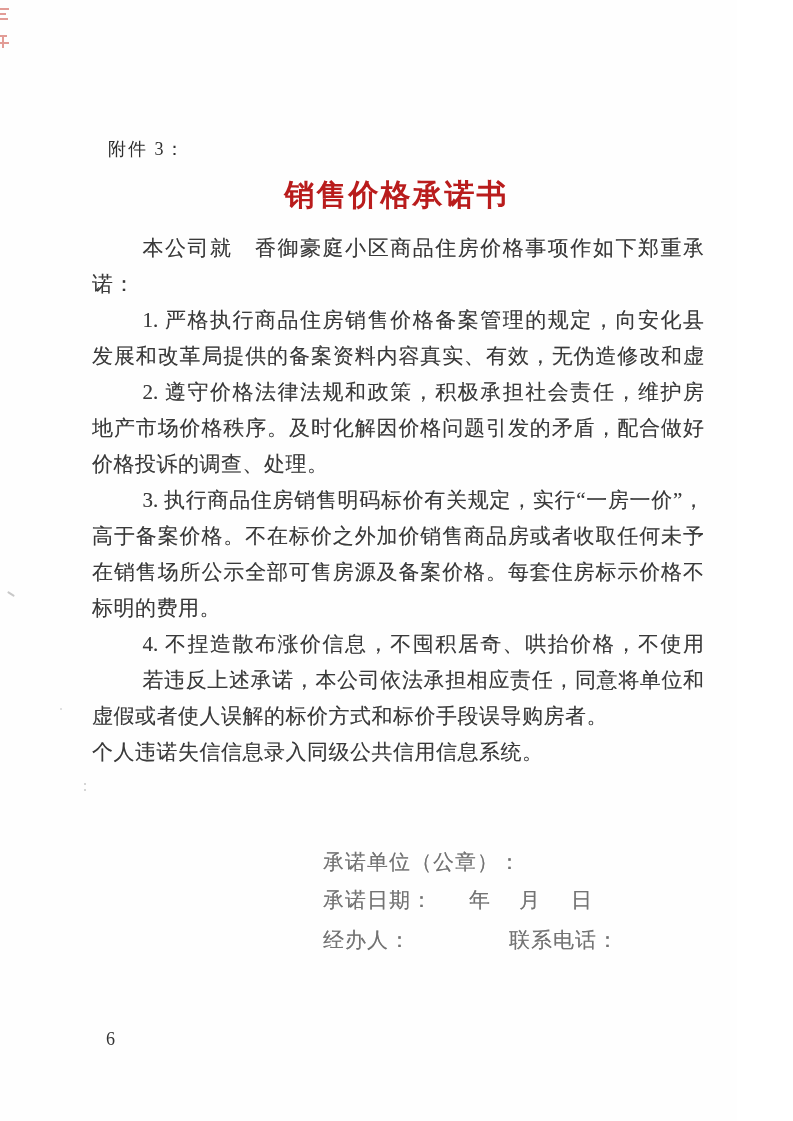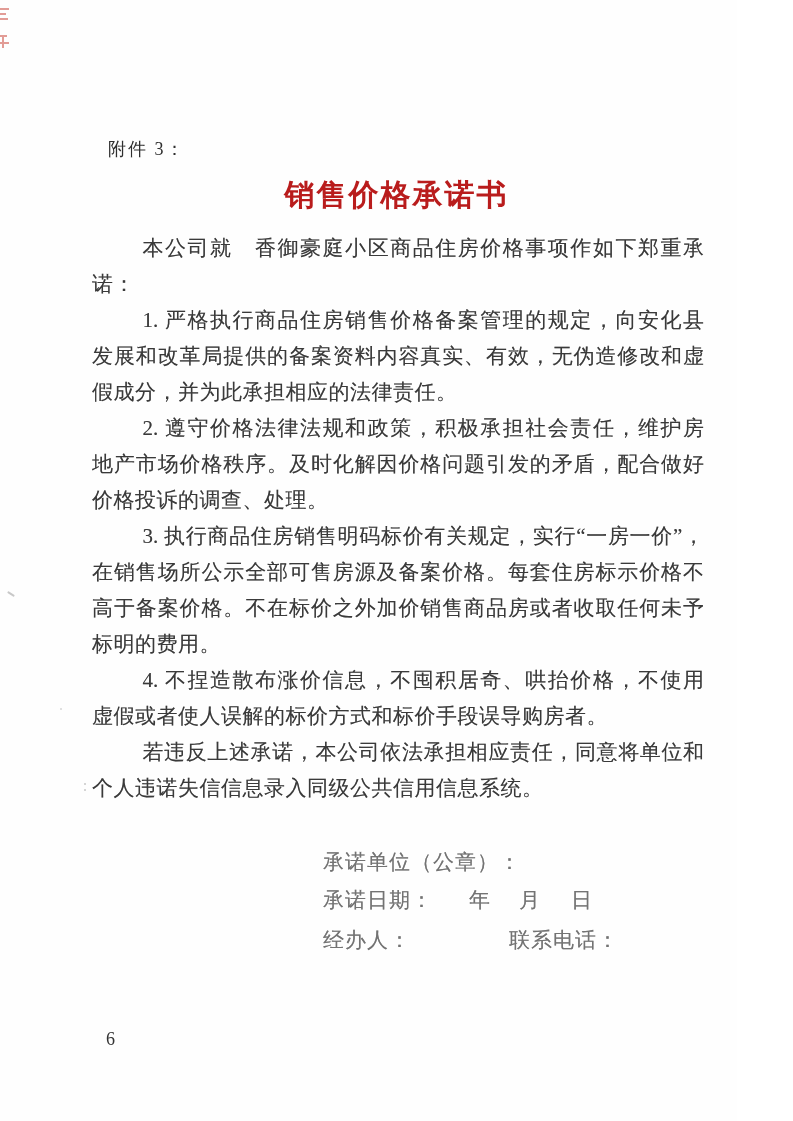--- a/index.html
+++ b/index.html
@@ -147,31 +147,30 @@
 
   <div class="attachment-label">附件 3：</div>
 
   <h1 class="doc-title">销售价格承诺书</h1>
 
   <div class="doc-body">
       <div class="line indent fill">本公司就　香御豪庭小区商品住房价格事项作如下郑重承</div>
       <div class="line">诺：</div>
       <div class="line indent fill">1. 严格执行商品住房销售价格备案管理的规定，向安化县</div>
       <div class="line fill">发展和改革局提供的备案资料内容真实、有效，无伪造修改和虚</div>
-      <div class="line">假成分，并为此承担相应的法律责任。</div>
       <div class="line indent fill">2. 遵守价格法律法规和政策，积极承担社会责任，维护房</div>
       <div class="line fill">地产市场价格秩序。及时化解因价格问题引发的矛盾，配合做好</div>
       <div class="line">价格投诉的调查、处理。</div>
       <div class="line indent fill">3. 执行商品住房销售明码标价有关规定，实行“一房一价”，</div>
+      <div class="line fill">高于备案价格。不在标价之外加价销售商品房或者收取任何未予</div>
       <div class="line fill">在销售场所公示全部可售房源及备案价格。每套住房标示价格不</div>
-      <div class="line fill">高于备案价格。不在标价之外加价销售商品房或者收取任何未予</div>
       <div class="line">标明的费用。</div>
       <div class="line indent fill">4. 不捏造散布涨价信息，不囤积居奇、哄抬价格，不使用</div>
+      <div class="line indent fill">若违反上述承诺，本公司依法承担相应责任，同意将单位和</div>
       <div class="line">虚假或者使人误解的标价方式和标价手段误导购房者。</div>
-      <div class="line indent fill">若违反上述承诺，本公司依法承担相应责任，同意将单位和</div>
       <div class="line">个人违诺失信信息录入同级公共信用信息系统。</div>
     </div>
 
   <div class="signature-block">
     <div class="sig-line">承诺单位（公章）：</div>
     <div class="sig-line">
       <span>承诺日期：</span><span class="gap-year">年</span><span class="gap-month">月</span><span class="gap-day">日</span>
     </div>
     <div class="sig-line handler-line">
       <span>经办人：</span><span class="gap-phone">联系电话：</span>

